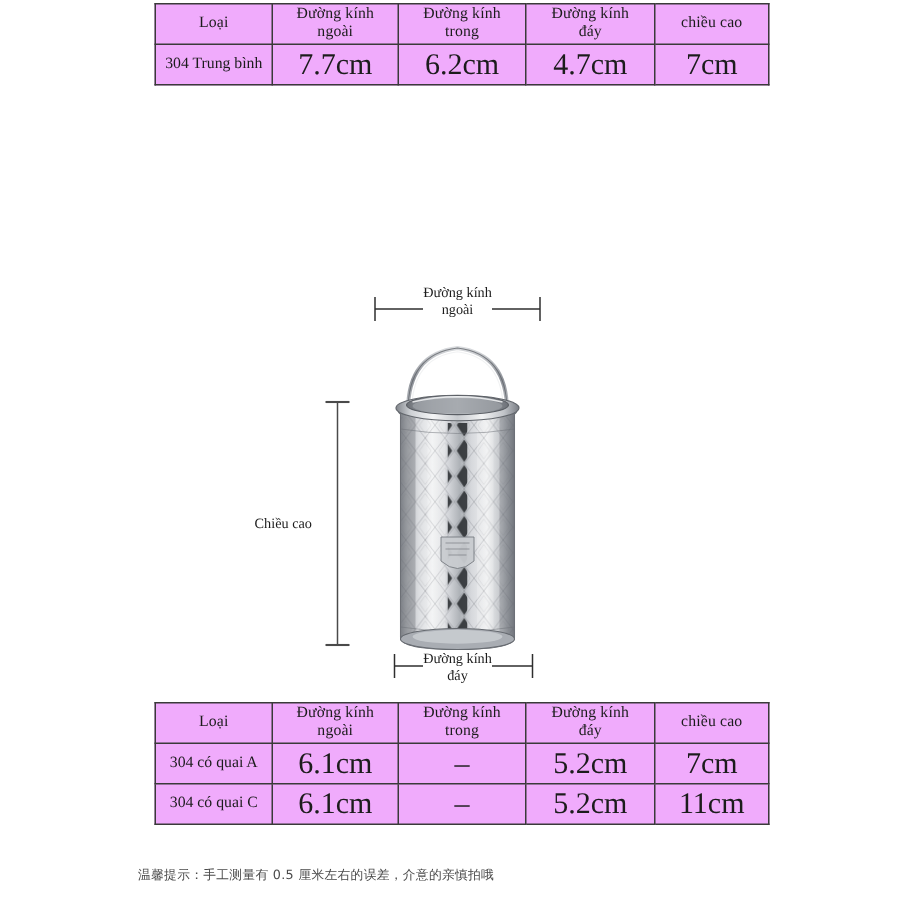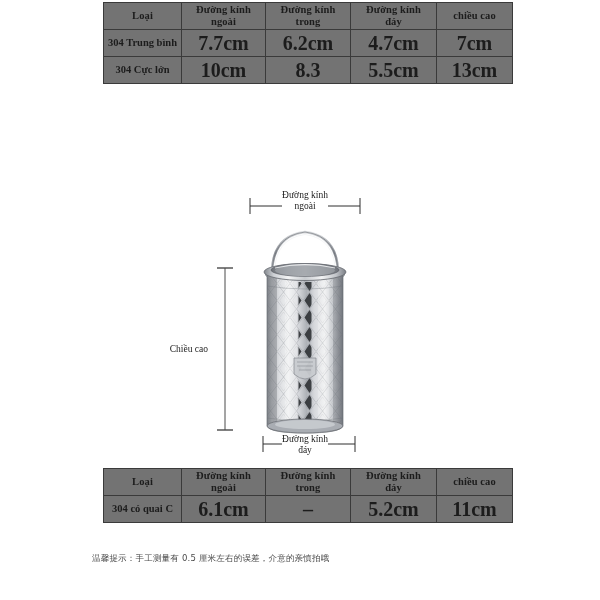--- a/index.html
+++ b/index.html
@@ -10,22 +10,21 @@
     color:#1a1a1a;
     position:relative;
     overflow:hidden;
   }
 
   
   .spec-table{
     position:absolute;
     border-collapse:collapse;
     table-layout:fixed;
-    background:#737373;
-    font-weight:bold;
+    background:#f0abfc;
   }
   .spec-table td{
     border:1px solid #3a3a3a;
     text-align:center;
     vertical-align:middle;
     padding:0 2px;
     color:#1c1c1c;
     line-height:1.12;
   }
   .spec-table .hdr td{
@@ -62,21 +61,21 @@
 
   .dim-text{
     font-family:"Liberation Serif", serif;
     font-size:9.5px;
     fill:#1c1c1c;
   }
 
   
   #footnote{
     position:absolute;
-    left:92px;top:553px;
+    left:92px;top:578px;
     font-family:"DejaVu Sans", sans-serif;
     font-size:8.5px;
     color:#4a4a4a;
     letter-spacing:.2px;
     white-space:nowrap;
   }
 </style>
 </head>
 <body>
 
@@ -97,27 +96,20 @@
       <td><span>chiều cao</span></td>
     </tr>
 
     <tr class="body-row">
       <td class="label-cell">304 Trung bình</td>
       <td class="val-cell">7.7cm</td>
       <td class="val-cell">6.2cm</td>
       <td class="val-cell">4.7cm</td>
       <td class="val-cell">7cm</td>
     </tr>
-    <tr class="body-row">
-      <td class="label-cell">304 Cực lớn</td>
-      <td class="val-cell">10cm</td>
-      <td class="val-cell">8.3</td>
-      <td class="val-cell">5.5cm</td>
-      <td class="val-cell">13cm</td>
-    </tr>
   </tbody>
 </table>
 
 <div id="diagram">
   <svg width="290" height="270" viewBox="0 0 290 270" xmlns="http://www.w3.org/2000/svg">
     <defs>
 
       <linearGradient id="bodyGrad" x1="0" y1="0" x2="1" y2="0">
         <stop offset="0" stop-color="#8f9399"></stop>
         <stop offset="0.06" stop-color="#b6b9bd"></stop>
@@ -254,20 +246,27 @@
   <tbody>
     <tr class="hdr">
       <td><span>Loại</span></td>
       <td><span>Đường kính</span><br><span>ngoài</span></td>
       <td><span>Đường kính</span><br><span>trong</span></td>
       <td><span>Đường kính</span><br><span>đáy</span></td>
       <td><span>chiều cao</span></td>
     </tr>
 
     <tr class="body-row">
+      <td class="label-cell">304 có quai A</td>
+      <td class="val-cell">6.1cm</td>
+      <td class="val-cell">–</td>
+      <td class="val-cell">5.2cm</td>
+      <td class="val-cell">7cm</td>
+    </tr>
+    <tr class="body-row">
       <td class="label-cell">304 có quai C</td>
       <td class="val-cell">6.1cm</td>
       <td class="val-cell">–</td>
       <td class="val-cell">5.2cm</td>
       <td class="val-cell">11cm</td>
     </tr>
   </tbody>
 </table>
 
 <div id="footnote">温馨提示：手工测量有 0.5 厘米左右的误差，介意的亲慎拍哦</div>

